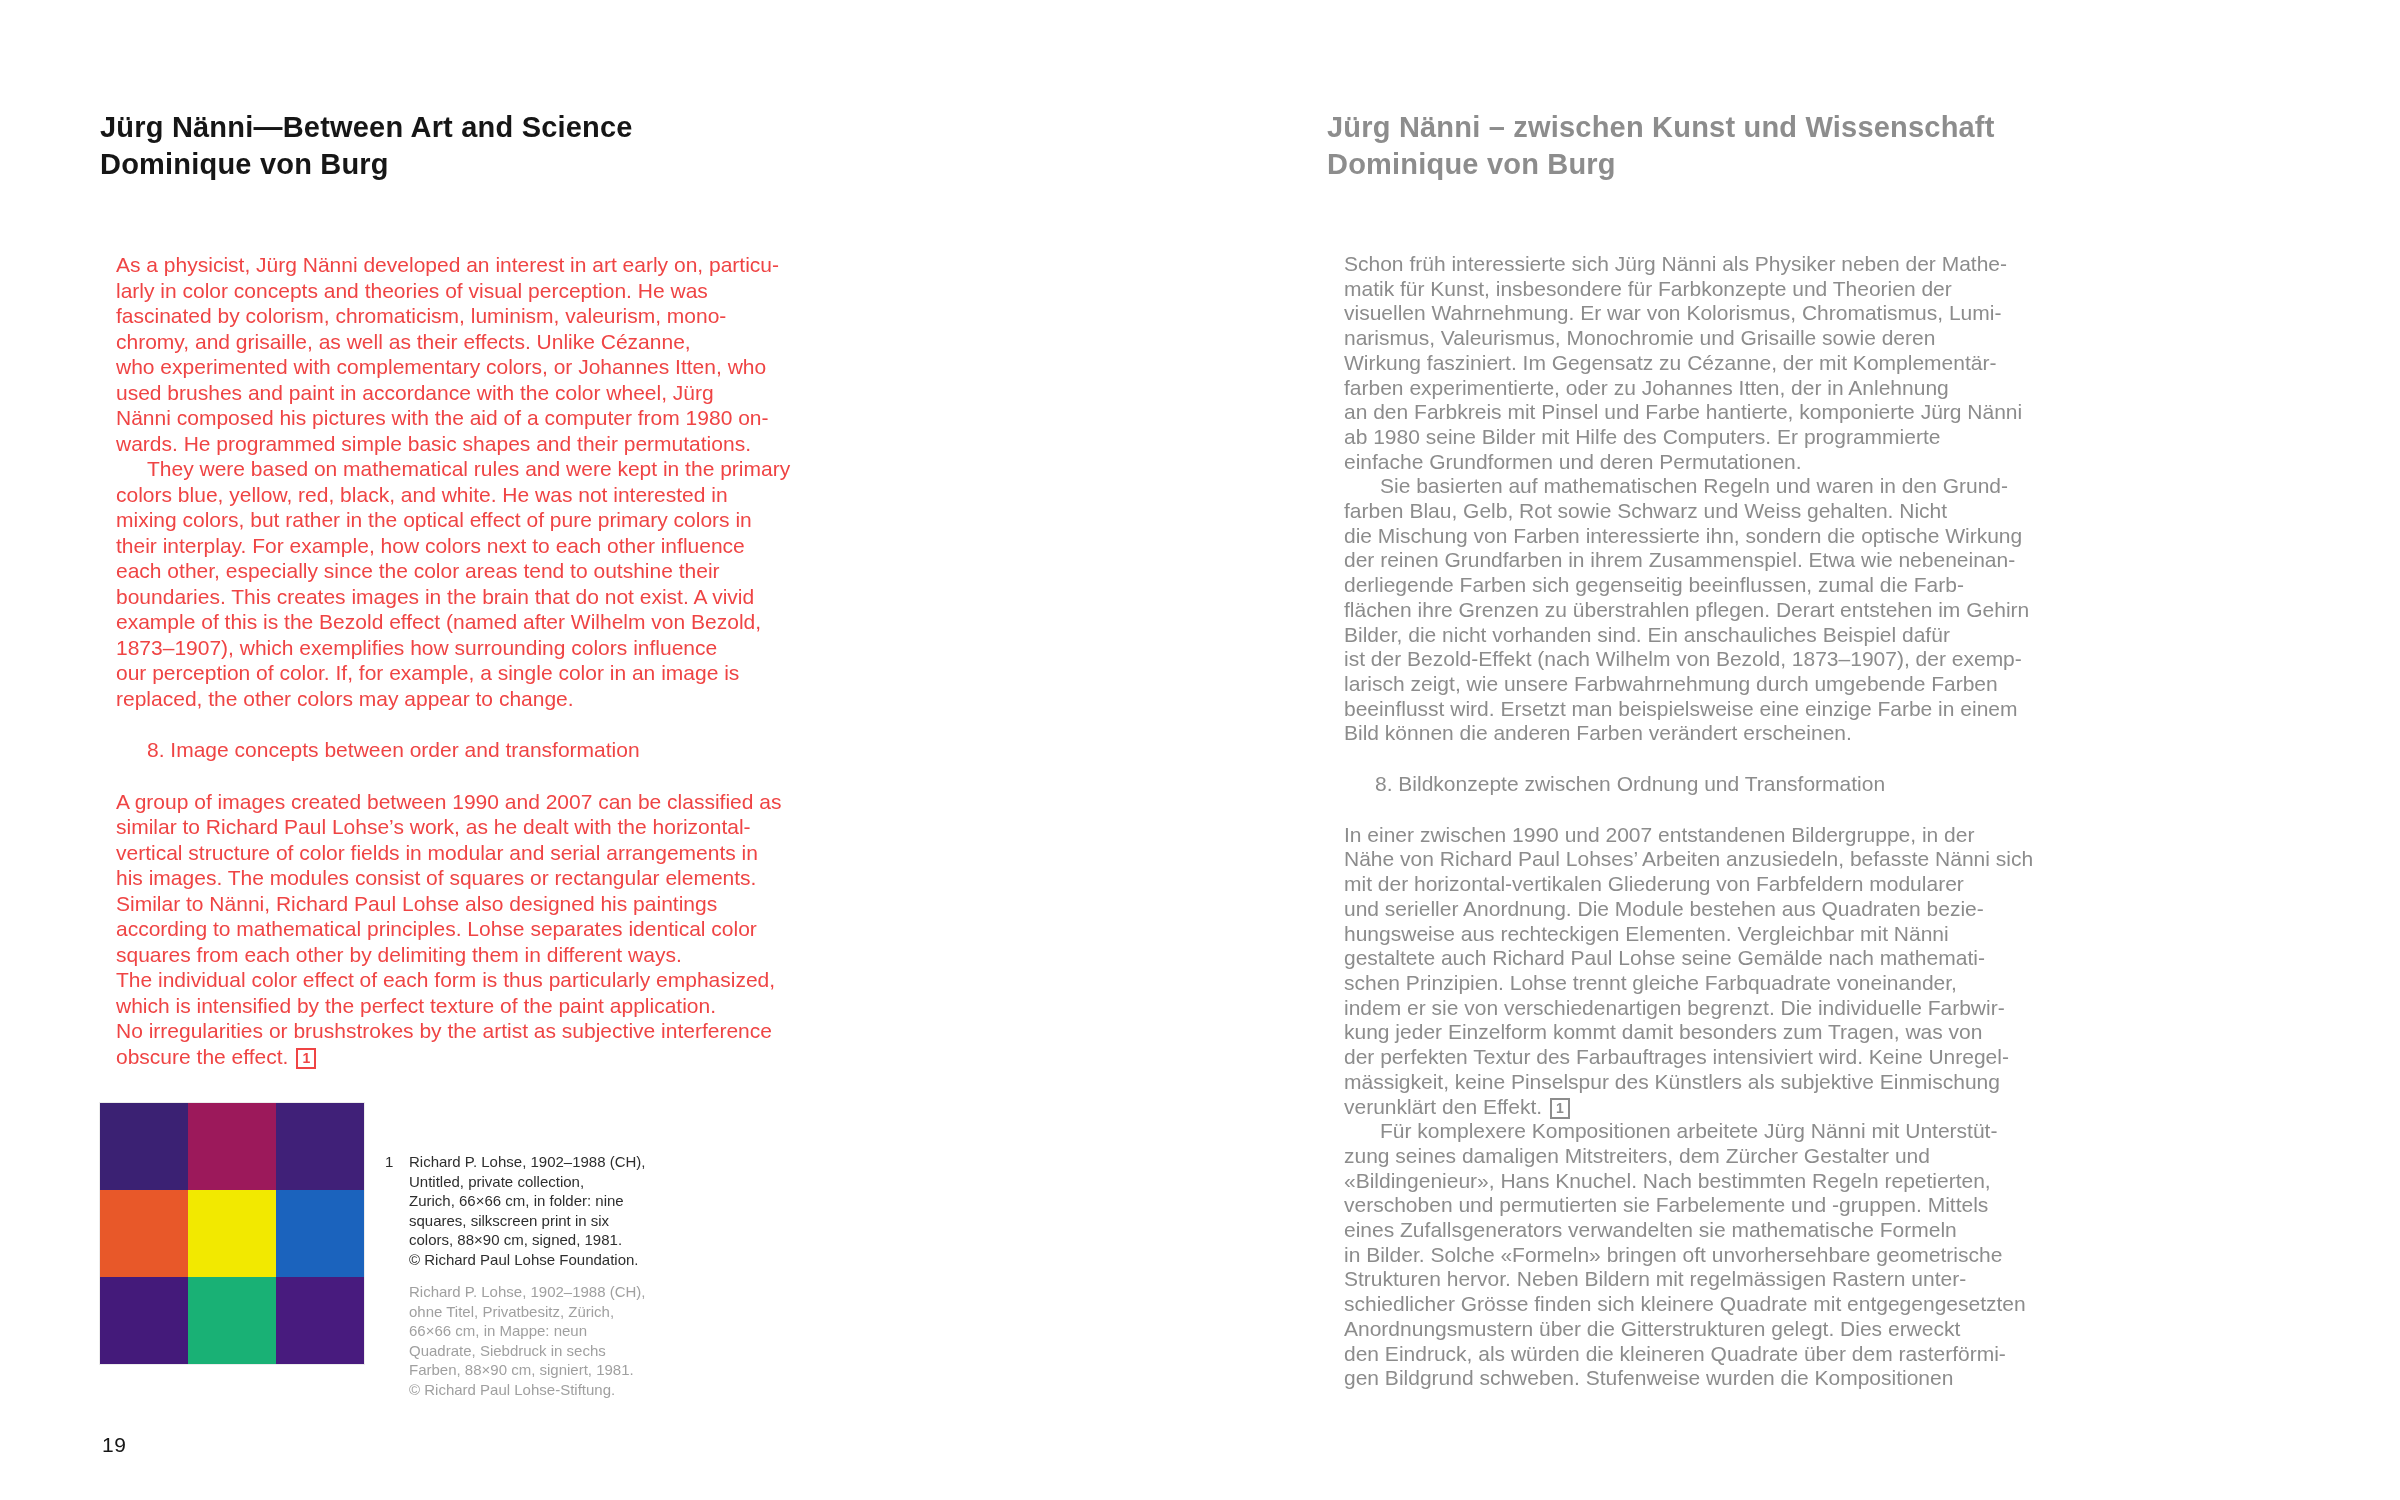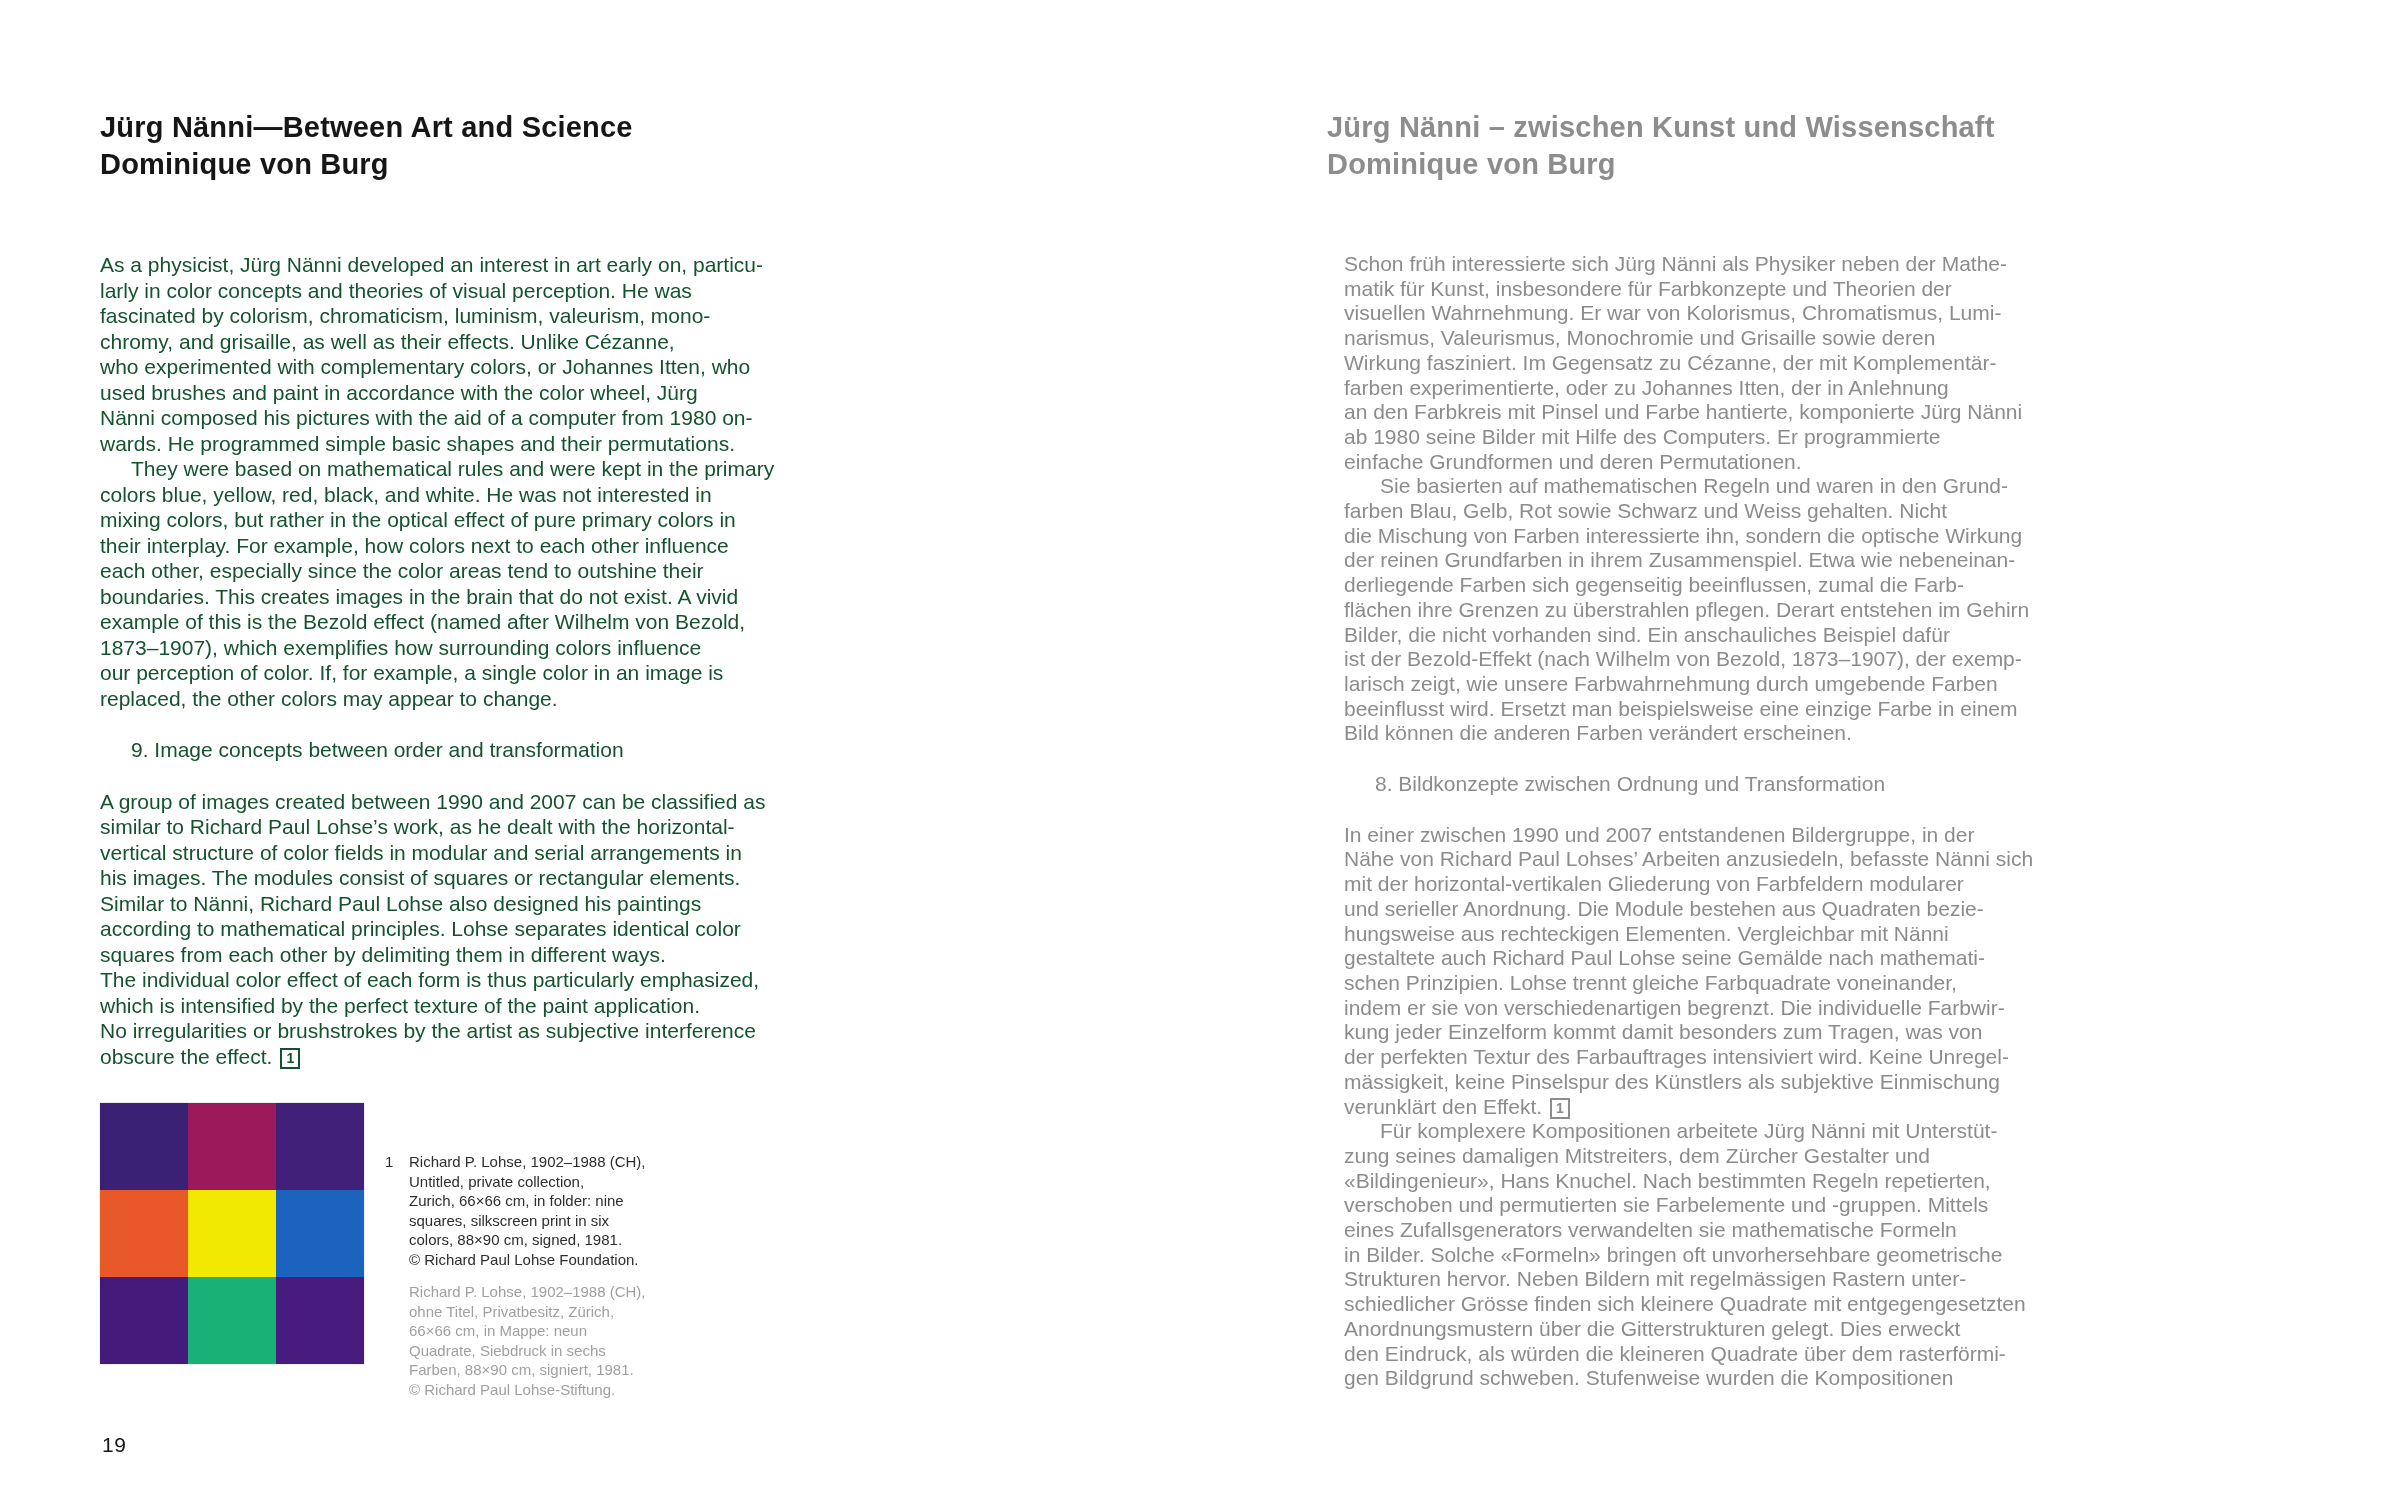--- a/index.html
+++ b/index.html
@@ -14,21 +14,21 @@
 
   .title{
     position:absolute;white-space:pre-line;
     font-size:29px;line-height:37px;font-weight:bold;
     letter-spacing:.2px;
   }
   .title-en{left:100px;top:90px;color:#161616;}
   .title-de{left:127px;top:90px;color:#8d8d8d;}
 
   .body-col{position:absolute;width:810px;}
-  .body-en{left:100px;top:252px;color:#14532d;}
+  .body-en{left:116px;top:252px;color:#ef4444;}
   .body-de{left:127px;top:252px;color:#8c8c8c;}
 
   .para{margin:0;font-size:21px;}
   .body-en .para{line-height:25.5px;}
   .body-de .para{line-height:24.7px;margin-left:17px;}
   .lines{white-space:pre-line;}
   .para.indent-first{text-indent:31px;}
   .body-de .para.indent-first{text-indent:36px;}
 
   .section-heading{
@@ -85,21 +85,21 @@
 colors blue, yellow, red, black, and white. He was not interested in
 mixing colors, but rather in the optical effect of pure primary colors in
 their interplay. For example, how colors next to each other influence
 each other, especially since the color areas tend to outshine their
 boundaries. This creates images in the brain that do not exist. A vivid
 example of this is the Bezold effect (named after Wilhelm von Bezold,
 1873–1907), which exemplifies how surrounding colors influence
 our perception of color. If, for example, a single color in an image is
 replaced, the other colors may appear to change.</span>
     </p>
-    <p class="para section-heading">9. Image concepts between order and transformation</p>
+    <p class="para section-heading">8. Image concepts between order and transformation</p>
     <p class="para">
       <span class="lines">A group of images created between 1990 and 2007 can be classified as
 similar to Richard Paul Lohse’s work, as he dealt with the horizontal-
 vertical structure of color fields in modular and serial arrangements in
 his images. The modules consist of squares or rectangular elements.
 Similar to Nänni, Richard Paul Lohse also designed his paintings
 according to mathematical principles. Lohse separates identical color
 squares from each other by delimiting them in different ways.
 The individual color effect of each form is thus particularly emphasized,
 which is intensified by the perfect texture of the paint application.

